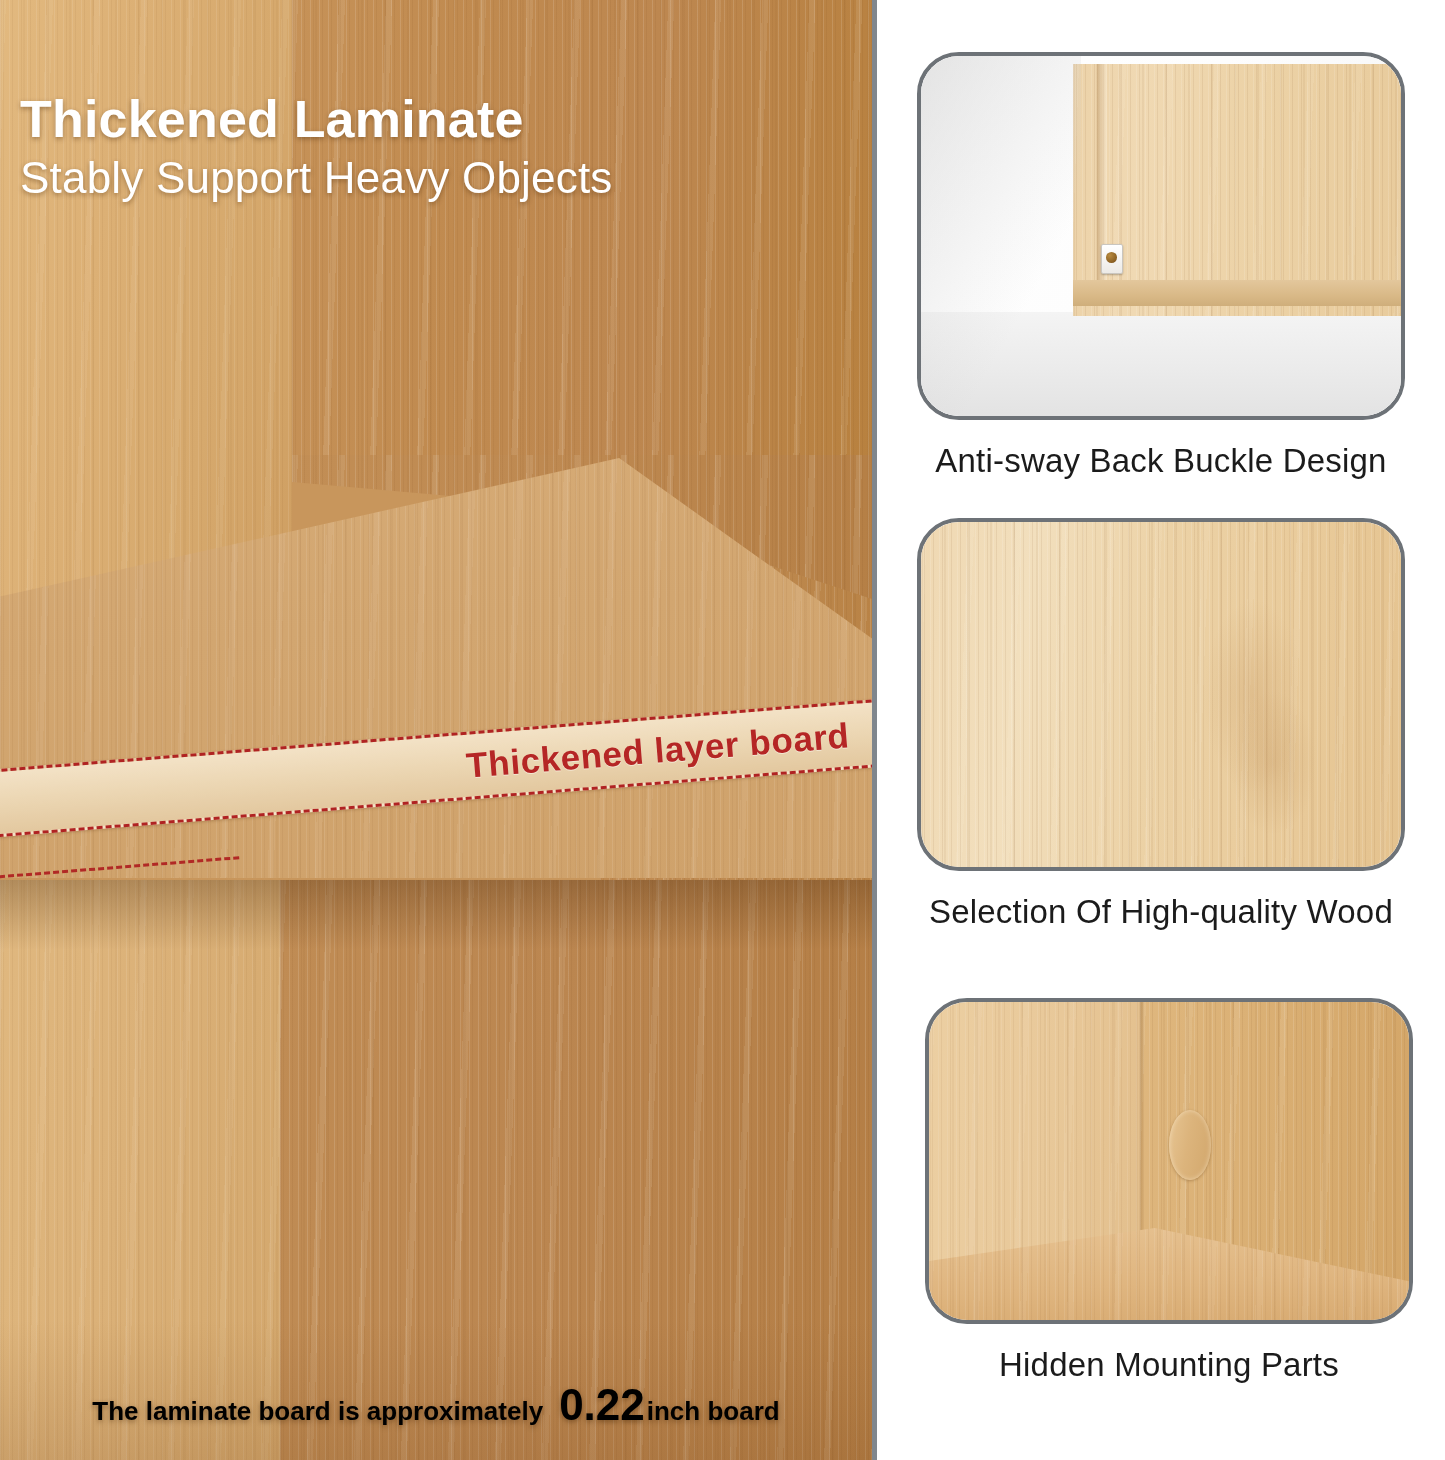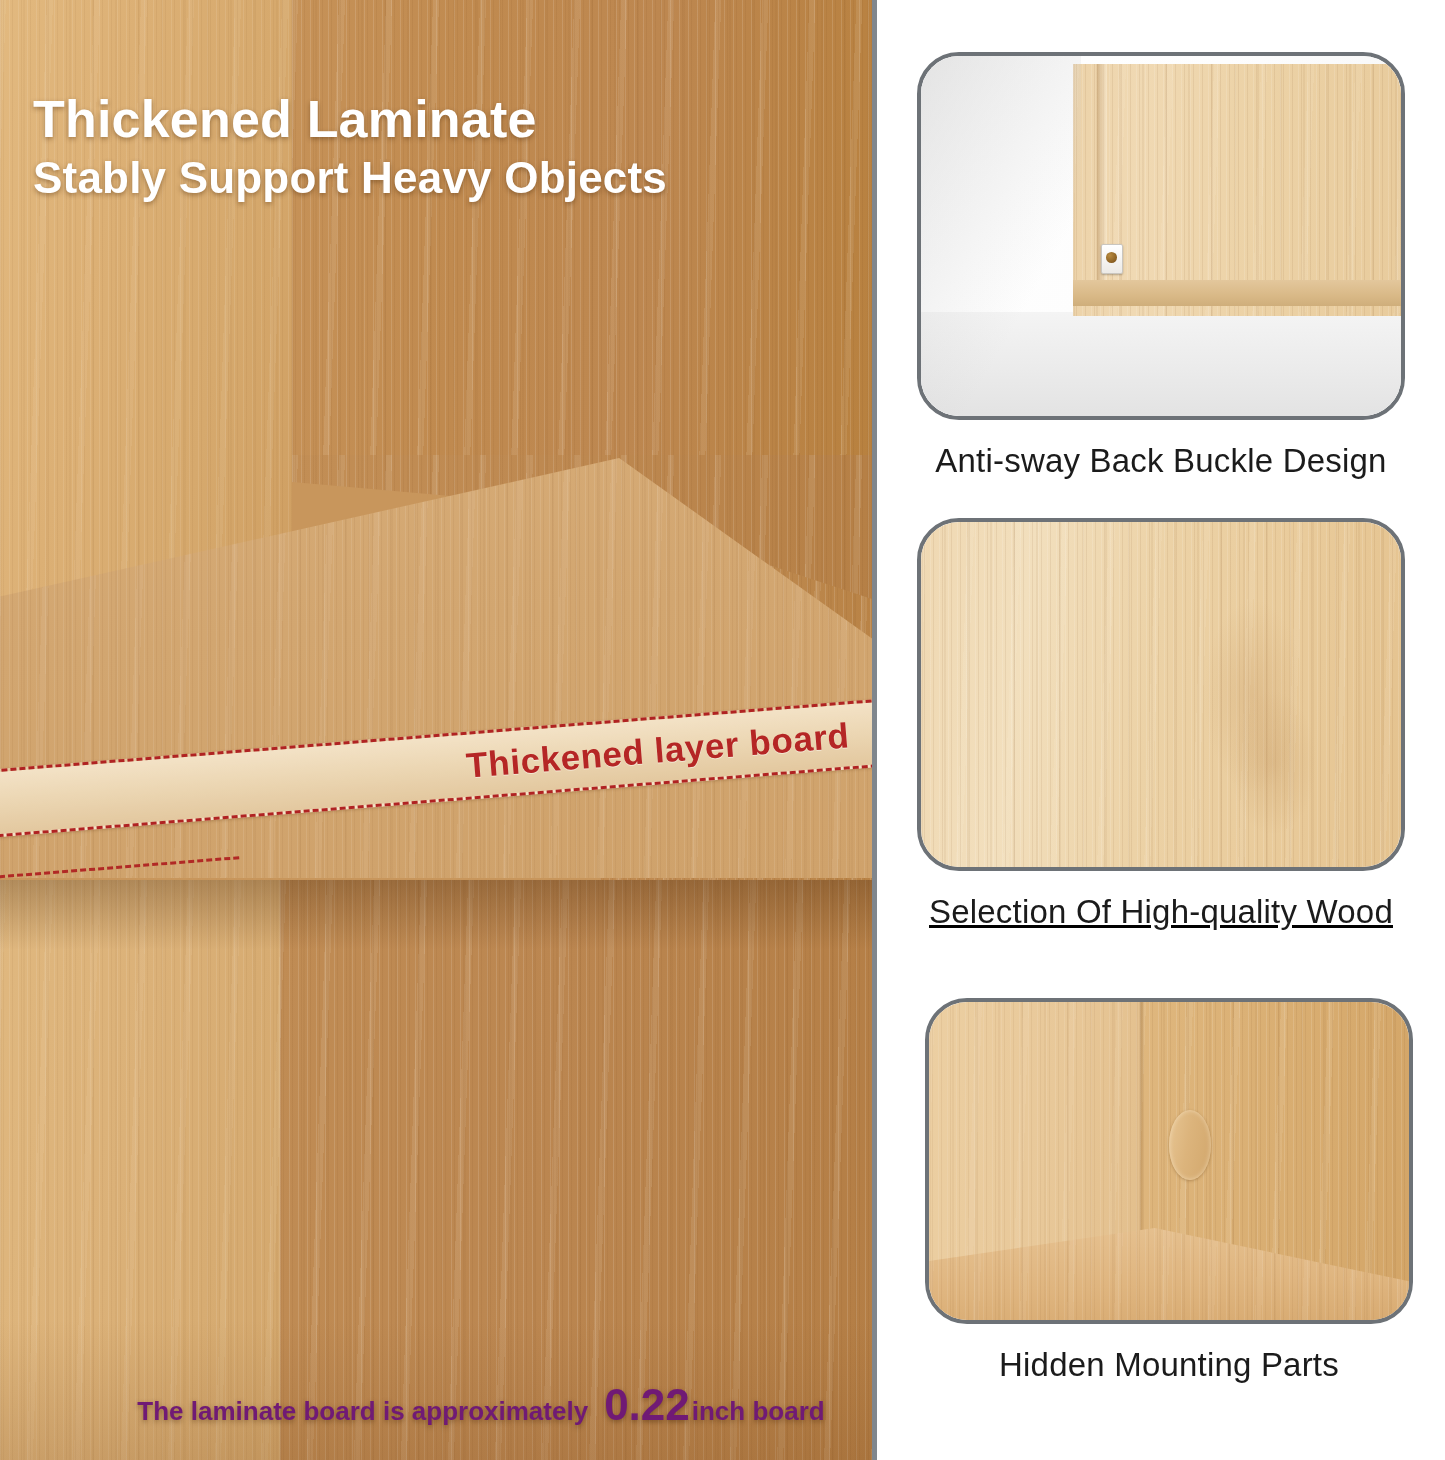--- a/index.html
+++ b/index.html
@@ -64,41 +64,41 @@
     border-top:3px dashed #b02322;border-bottom:3px dashed #b02322;
     box-shadow:0 1px 3px rgba(90,50,15,.25);
     display:flex;align-items:center;justify-content:flex-end;}
   .board-band-text{color:#b52625;font-weight:bold;font-size:35px;letter-spacing:.6px;
     padding-right:34px;white-space:nowrap;text-shadow:0 1px 0 rgba(255,255,255,.45);}
   
   .band-echo{position:absolute;left:-10px;top:876px;width:250px;height:0;
     border-top:3px dashed #b02322;transform:rotate(-4.55deg);transform-origin:left center;opacity:.95;}
 
   
-  .headline{position:absolute;left:33px;top:92px;width:830px;}
+  .headline{position:absolute;left:20px;top:92px;width:830px;}
   .headline .l1{color:#fff;font-weight:bold;font-size:52px;line-height:1.06;
     text-shadow:0 2px 5px rgba(80,45,12,.45);letter-spacing:.2px;}
-  .headline .l2{color:#fff;font-weight:bold;font-size:44px;line-height:1.12;margin-top:6px;
+  .headline .l2{color:#fff;font-weight:normal;font-size:44px;line-height:1.12;margin-top:6px;
     text-shadow:0 2px 5px rgba(80,45,12,.45);letter-spacing:.2px;}
 
   
   .hero-caption{position:absolute;left:0;bottom:30px;width:872px;
-    display:flex;align-items:baseline;justify-content:center;color:#701a75;
-    text-shadow:0 2px 5px rgba(80,45,12,.5);white-space:nowrap;padding-left:45px;}
+    display:flex;align-items:baseline;justify-content:center;color:#000000;
+    text-shadow:0 2px 5px rgba(80,45,12,.5);white-space:nowrap;}
   .hero-caption .cap-a{font-size:26px;font-weight:bold;}
   .hero-caption .cap-num{font-size:44px;font-weight:bold;padding:0 2px 0 16px;}
   .hero-caption .cap-b{font-size:26px;font-weight:bold;}
 
   
   .v-divider{position:absolute;left:872px;top:0;width:5px;height:1460px;background:#7f868d;}
 
   
   .features{position:absolute;left:877px;top:0;width:568px;height:1044px;background:#fff;}
   .feature{position:absolute;left:0;width:568px;}
-  .f1{top:52px;} .f2{top:518px;text-decoration:underline;} .f3{top:998px;padding-left:8px;}
+  .f1{top:52px;} .f2{top:518px;} .f3{top:998px;padding-left:8px;}
 
   .thumb{position:relative;margin:0 auto;width:480px;height:360px;
     border:4px solid #6d7277;border-radius:42px;overflow:hidden;background:#fff;}
   .f2 .thumb{height:345px;}
   .f3 .thumb{height:318px;}
 
   .f-caption{margin-top:22px;text-align:center;color:#1b1b1b;
     font-size:33px;font-weight:400;letter-spacing:.2px;white-space:nowrap;}
 
   

